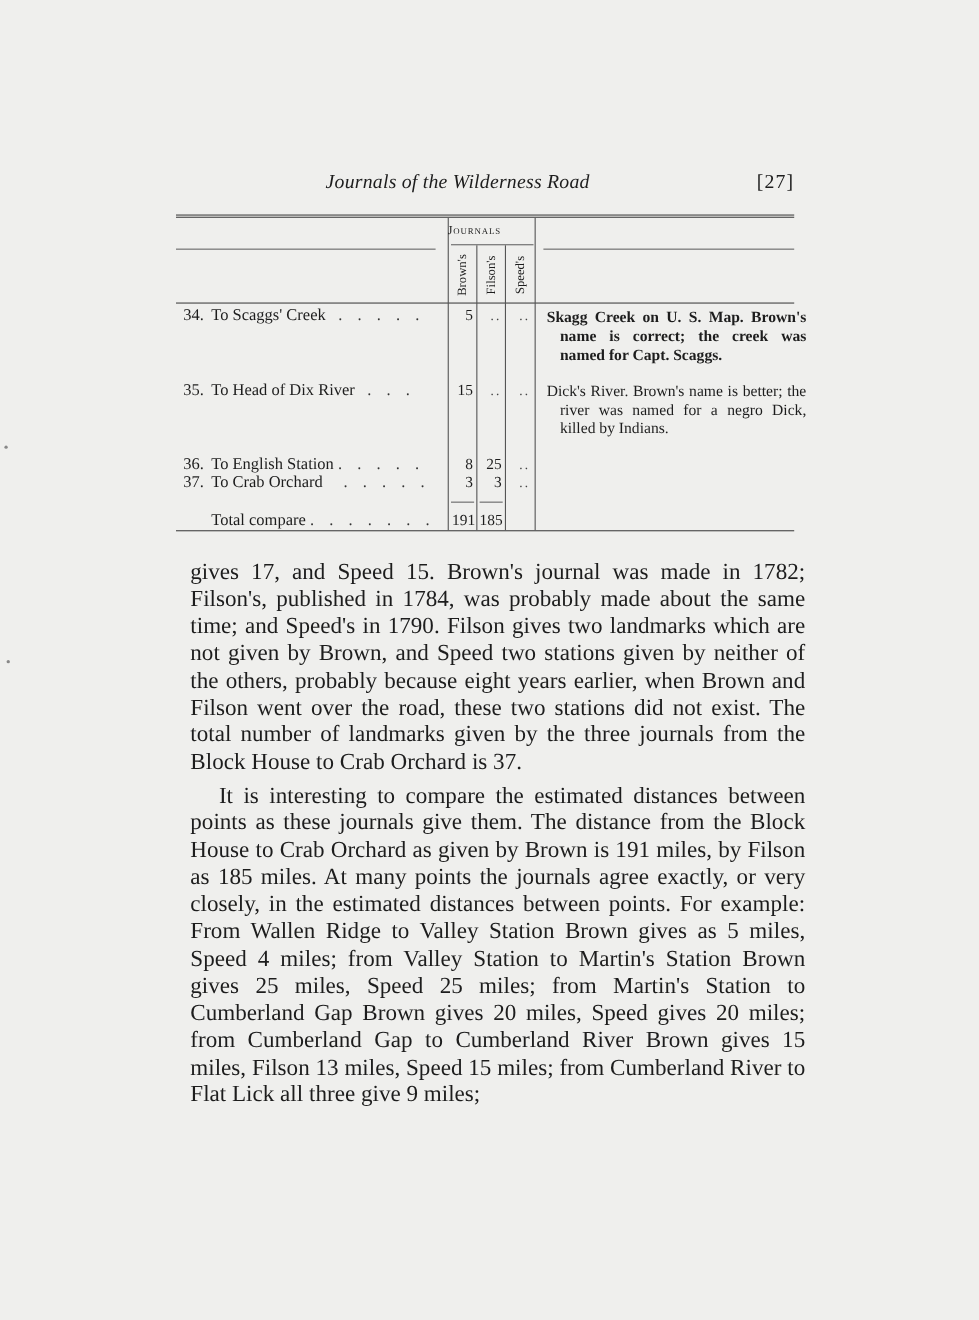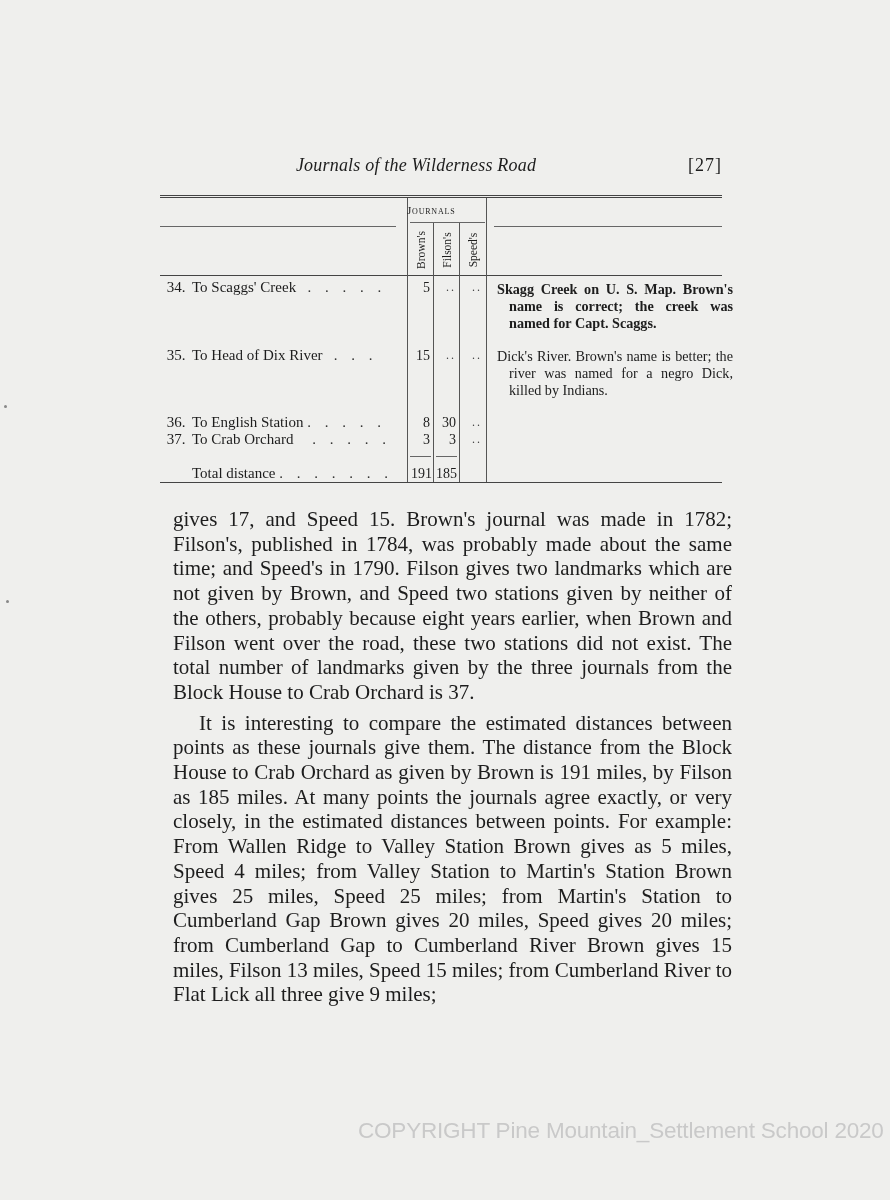--- a/index.html
+++ b/index.html
@@ -123,42 +123,41 @@
     </div>
     <div class="cell c1" style="top:153px;">15</div>
     <div class="cell c2 dots2" style="top:153px;">..</div>
     <div class="cell c3 dots2" style="top:153px;">..</div>
     <div class="note" style="top:153px;">Dick's River.  Brown's name is better; the river was named for a negro Dick, killed by Indians.</div>
 
     <div class="row-label" style="top:219px;">
       <span class="num">36.</span><span>To English Station</span>&nbsp;<span class="dots">. . . . .</span>
     </div>
     <div class="cell c1" style="top:220px;">8</div>
-    <div class="cell c2" style="top:220px;">30</div>
+    <div class="cell c2" style="top:220px;">25</div>
     <div class="cell c3 dots2" style="top:220px;">..</div>
 
     <div class="row-label" style="top:236px;">
       <span class="num">37.</span><span>To Crab Orchard</span>&nbsp;&nbsp;&nbsp;&nbsp;&nbsp;<span class="dots">. . . . .</span>
     </div>
     <div class="cell c1" style="top:237px;">3</div>
     <div class="cell c2" style="top:237px;">3</div>
     <div class="cell c3 dots2" style="top:237px;">..</div>
 
     <div class="hr-thin" style="left:250px;width:21px;top:261px;"></div>
     <div class="hr-thin" style="left:276px;width:21px;top:261px;"></div>
 
     <div class="row-label" style="top:270px;">
-      <span class="num"></span><span>Total distance</span>&nbsp;<span class="dots">. . . . . . .</span>
+      <span class="num"></span><span>Total compare</span>&nbsp;<span class="dots">. . . . . . .</span>
     </div>
     <div class="cell c1" style="top:271px;left:246px;width:26px;">191</div>
     <div class="cell c2" style="top:271px;left:272px;width:25px;">185</div>
   </div>
 
   <div class="body-text">
     <p>gives 17, and Speed 15. Brown's journal was made in 1782; Filson's, published in 1784, was probably made about the same time; and Speed's in 1790. Filson gives two landmarks which are not given by Brown, and Speed two stations given by neither of the others, probably because eight years earlier, when Brown and Filson went over the road, these two stations did not exist. The total number of landmarks given by the three journals from the Block House to Crab Orchard is 37.</p>
     <p class="indent">It is interesting to compare the estimated distances between points as these journals give them. The distance from the Block House to Crab Orchard as given by Brown is 191 miles, by Filson as 185 miles. At many points the journals agree exactly, or very closely, in the estimated distances between points. For example: From Wallen Ridge to Valley Station Brown gives as 5 miles, Speed 4 miles; from Valley Station to Martin's Station Brown gives 25 miles, Speed 25 miles; from Martin's Station to Cumberland Gap Brown gives 20 miles, Speed gives 20 miles; from Cumberland Gap to Cumberland River Brown gives 15 miles, Filson 13 miles, Speed 15 miles; from Cumberland River to Flat Lick all three give 9 miles;</p>
   </div>
 
-  <div class="copyright">COPYRIGHT Pine Mountain_Settlement School 2020</div>
 
   <div class="margin-mark" style="left:6px;top:600px;"></div>
   <div class="margin-mark" style="left:4px;top:405px;"></div>
 </div>
 
 </body></html>

